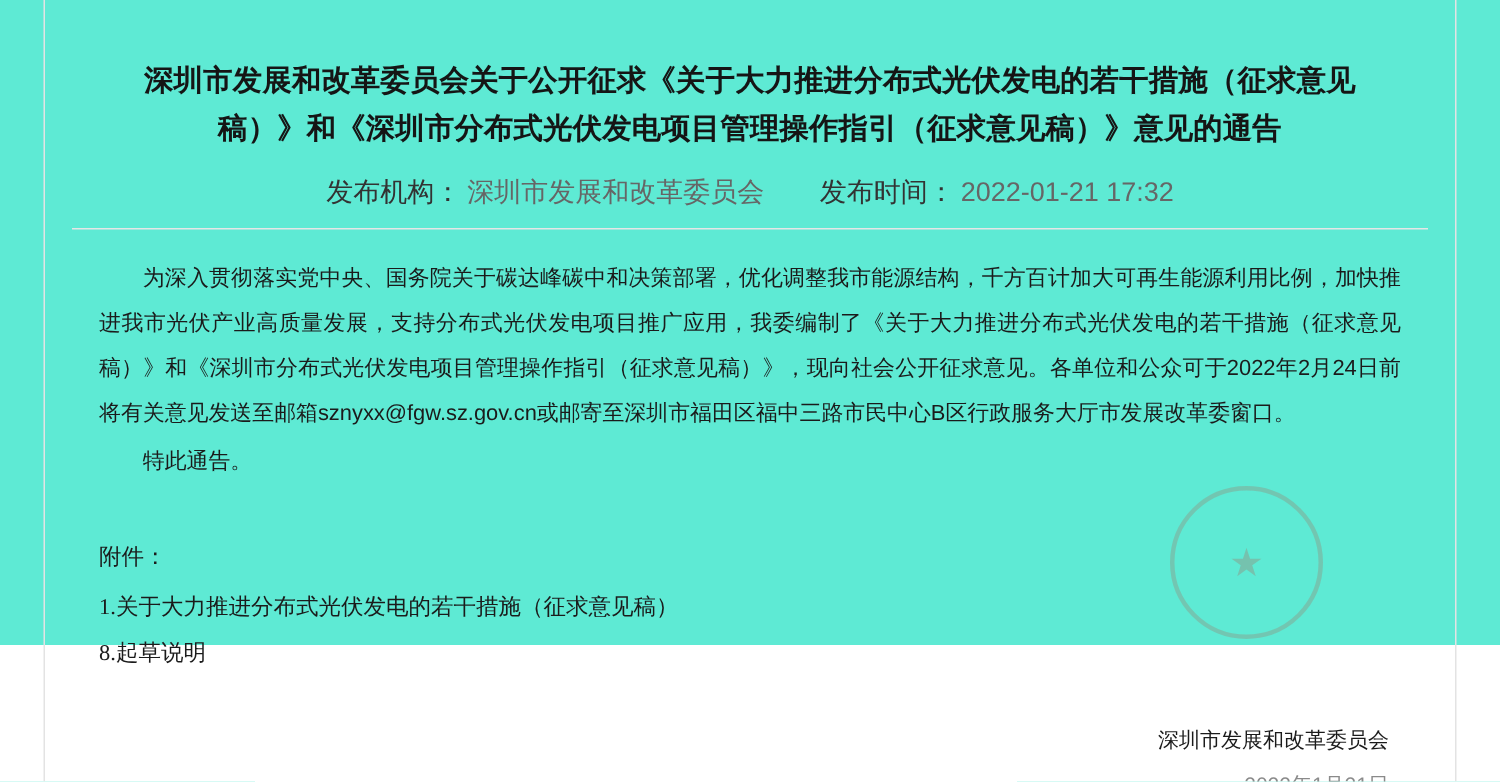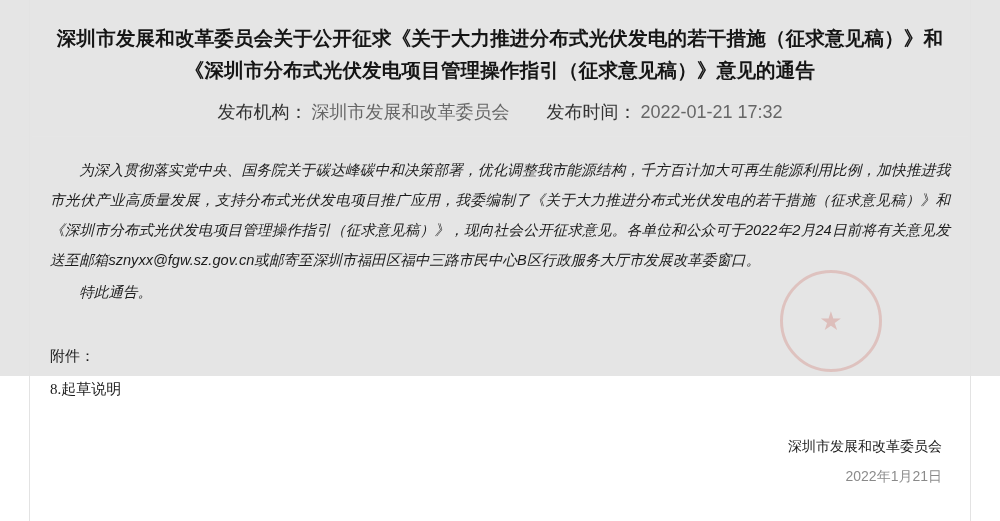--- a/index.html
+++ b/index.html
@@ -11,24 +11,24 @@
     width: 1000px;
     height: 521px;
     font-family: "Liberation Sans", sans-serif;
     color: #1a1a1a;
     overflow: hidden;
     position: relative;
   }
   .page {
     position: relative;
     width: 1000px;
-    height: 376px;
+    height: 430px;
     box-sizing: border-box;
-    padding: 0;
-    background: #e5e5e5;
+    padding: 16px;
+    background: #5eead4;
   }
   .left-rule {
     position: absolute;
     left: 0;
     top: 0;
     width: 30px;
     height: 521px;
     border-right: 1px solid #e3e3e3;
     box-sizing: border-box;
   }
@@ -78,21 +78,20 @@
     margin-top: 18px;
     font-size: 14.6px;
     line-height: 30px;
     color: #1b1b1b;
     text-align: justify;
     padding: 0 18px 0 18px;
   }
   .body-text p {
     margin: 0 0 2px 0;
     text-indent: 2em;
-    font-style: italic;
   }
   .attach-block {
     margin-top: 34px;
     font-size: 15px;
     line-height: 31px;
     color: #1b1b1b;
     padding-left: 18px;
     font-family: Liberation Serif, serif;
   }
   .attach-block .attach-head {
@@ -155,20 +154,21 @@
       </span>
     </div>
 
     <div class="body-text">
       <p>为深入贯彻落实党中央、国务院关于碳达峰碳中和决策部署，优化调整我市能源结构，千方百计加大可再生能源利用比例，加快推进我市光伏产业高质量发展，支持分布式光伏发电项目推广应用，我委编制了《关于大力推进分布式光伏发电的若干措施（征求意见稿）》和《深圳市分布式光伏发电项目管理操作指引（征求意见稿）》，现向社会公开征求意见。各单位和公众可于2022年2月24日前将有关意见发送至邮箱sznyxx@fgw.sz.gov.cn或邮寄至深圳市福田区福中三路市民中心B区行政服务大厅市发展改革委窗口。</p>
       <p>特此通告。</p>
     </div>
 
     <div class="attach-block">
       <div class="attach-head">附件：</div>
+      <a class="attach-item" href="#" style="color:#1b1b1b;text-decoration:none;">1.关于大力推进分布式光伏发电的若干措施（征求意见稿）</a>
       <a class="attach-item" href="#" style="color:#1b1b1b;text-decoration:none;">8.起草说明</a>
     </div>
 
     <div class="signature">
       <div>深圳市发展和改革委员会</div>
       <div class="sig-date">2022年1月21日</div>
     </div>
 
   </div>
 

